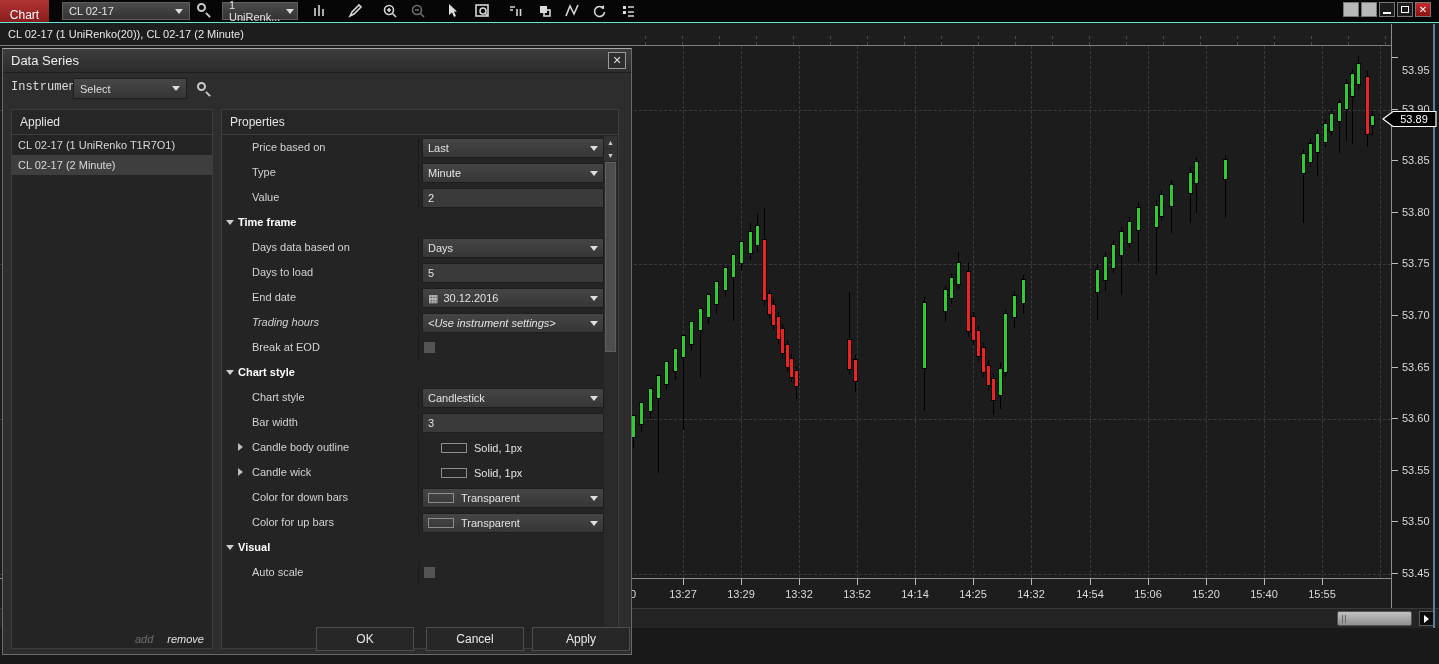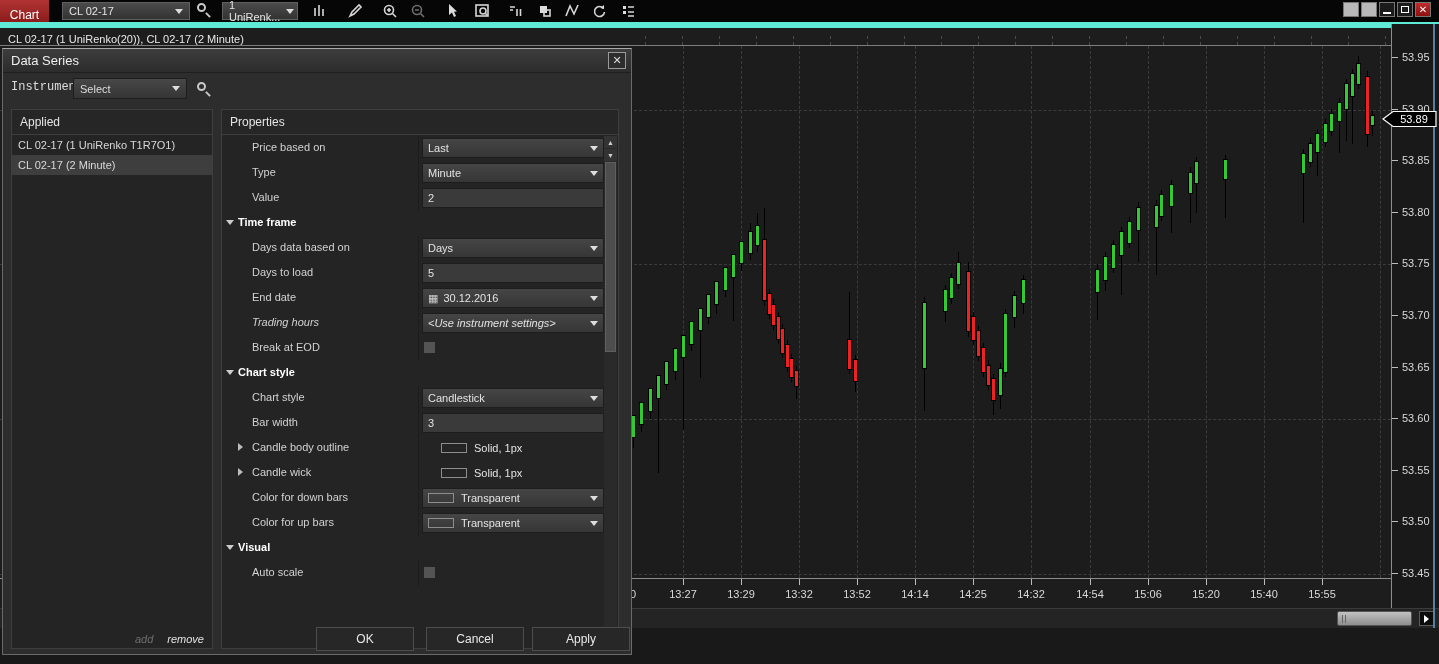--- a/index.html
+++ b/index.html
@@ -32,21 +32,21 @@
   #wb-a { left:1343px; background:#b9b9b9; }
   #wb-b { left:1361px; background:#b9b9b9; }
   #wb-min { left:1379px; background:#1b1b1b; }
   #wb-max { left:1397px; background:#1b1b1b; }
   #wb-close { left:1415px; background:linear-gradient(#c32b2b,#8e1010); }
   #wb-min i { width:8px; height:2px; background:#fff; display:block; margin-top:6px;}
   #wb-max i { width:8px; height:7px; border:1.5px solid #fff; display:block;}
 
   
   #tabrow { position:absolute; left:0; top:22px; width:1439px; height:23px; background:#1d1d1d;
-    border-top:6px solid #5eead4; }
+    border-top:1px solid #5eead4; }
   #tabrow .lbl { position:absolute; left:8px; top:5px; color:#e8e8e8; font-size:11px; }
   .stub { position:absolute; bottom:0; width:0; height:9px; border-left:1px dashed #4a4a4a; }
 
   
   #plot { position:absolute; left:0; top:45px; width:1391px; height:533px; background:#1c1c1c;
     border-top:1px solid #7d7d7d; overflow:hidden; }
   .vgrid { position:absolute; top:0; bottom:0; width:0; border-left:1px dashed #3c3c3c; }
   .hgrid { position:absolute; left:0; right:0; height:0; border-top:1px dashed #3c3c3c; }
   .wick { position:absolute; width:1px; background:#000; }
   .body { position:absolute; width:5px; border:1px solid #000; }
@@ -376,21 +376,21 @@
       <div class="body" style="left: 1350px; top: 27.48px; height: 23.736px; background: rgb(46, 204, 46);"></div>
       <div class="wick" style="left: 1358px; top: 9.936px; height: 33.024px;"></div>
       <div class="body" style="left: 1356px; top: 17.16px; height: 21.672px; background: rgb(46, 204, 46);"></div>
       <div class="wick" style="left: 1367px; top: 25.416px; height: 75.336px;"></div>
       <div class="body" style="left: 1365px; top: 29.544px; height: 59.856px; background: rgb(240, 33, 33);"></div>
       <div class="wick" style="left: 1372px; top: 64.632px; height: 25.8px;"></div>
       <div class="body" style="left: 1370px; top: 68.76px; height: 11.352px; background: rgb(46, 204, 46);"></div>
     </div>
   <div id="paxis">
       <div class="ptick" style="top: 33px;"></div>
-      <div class="plab" style="top: 33px; text-align: center;">53.95</div>
+      <div class="plab" style="top: 46px; text-align: center;">53.95</div>
       <div class="ptick" style="top: 84.6px;"></div>
       <div class="plab" style="top: 84.6px;">53.90</div>
       <div class="ptick" style="top: 136.2px;"></div>
       <div class="plab" style="top: 136.2px;">53.85</div>
       <div class="ptick" style="top: 187.8px;"></div>
       <div class="plab" style="top: 187.8px;">53.80</div>
       <div class="ptick" style="top: 239.4px;"></div>
       <div class="plab" style="top: 239.4px;">53.75</div>
       <div class="ptick" style="top: 291px;"></div>
       <div class="plab" style="top: 291px;">53.70</div>

